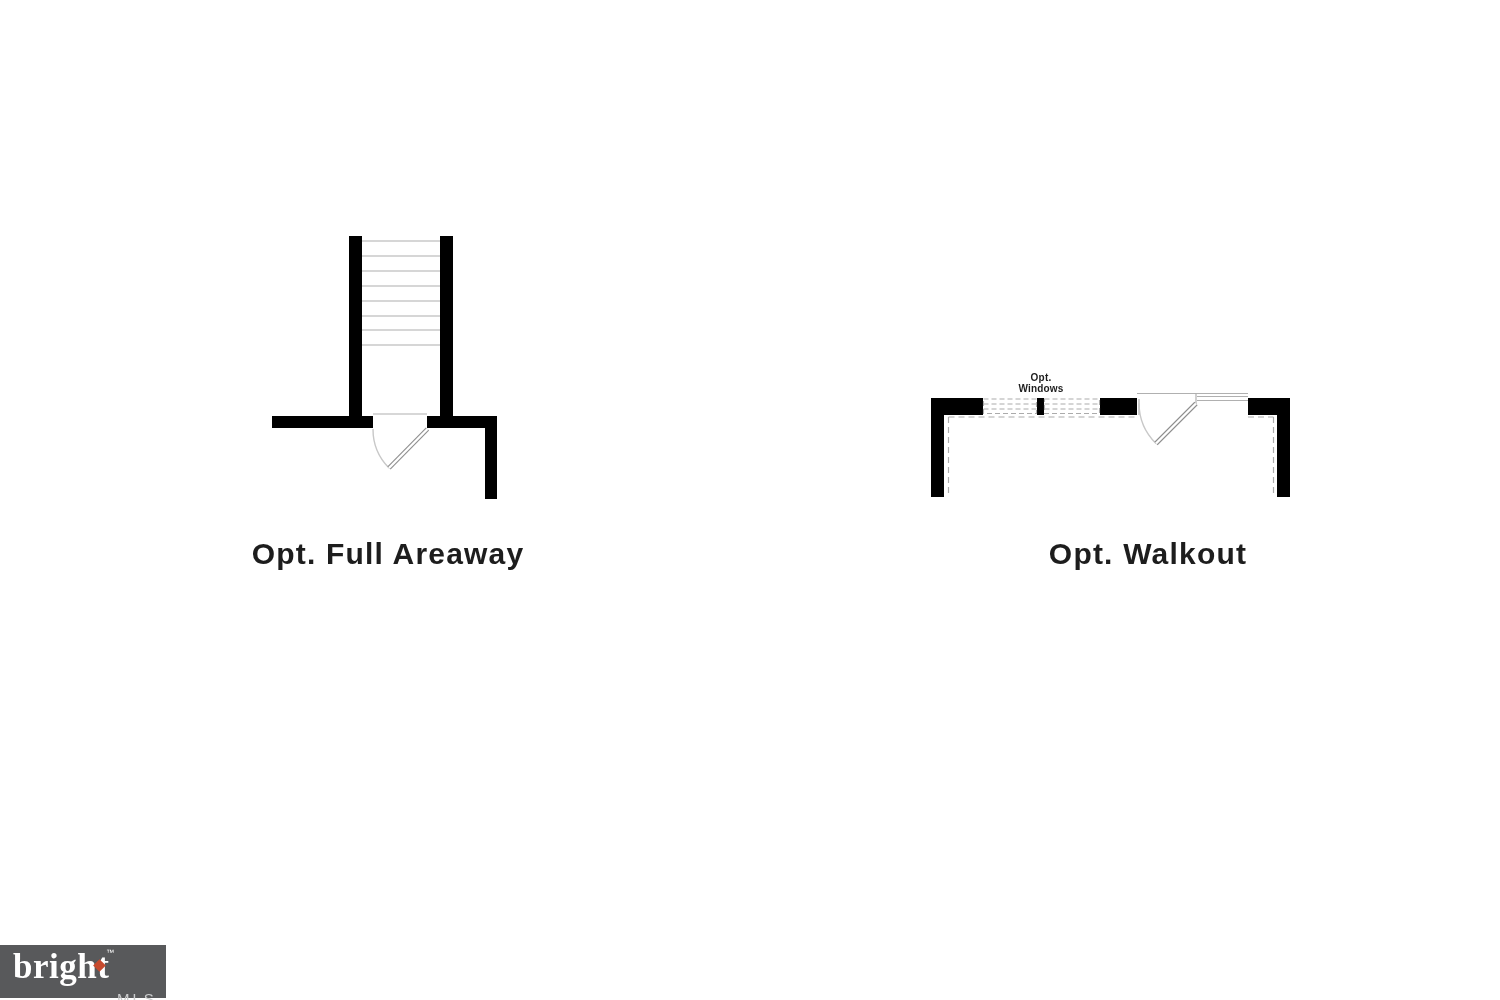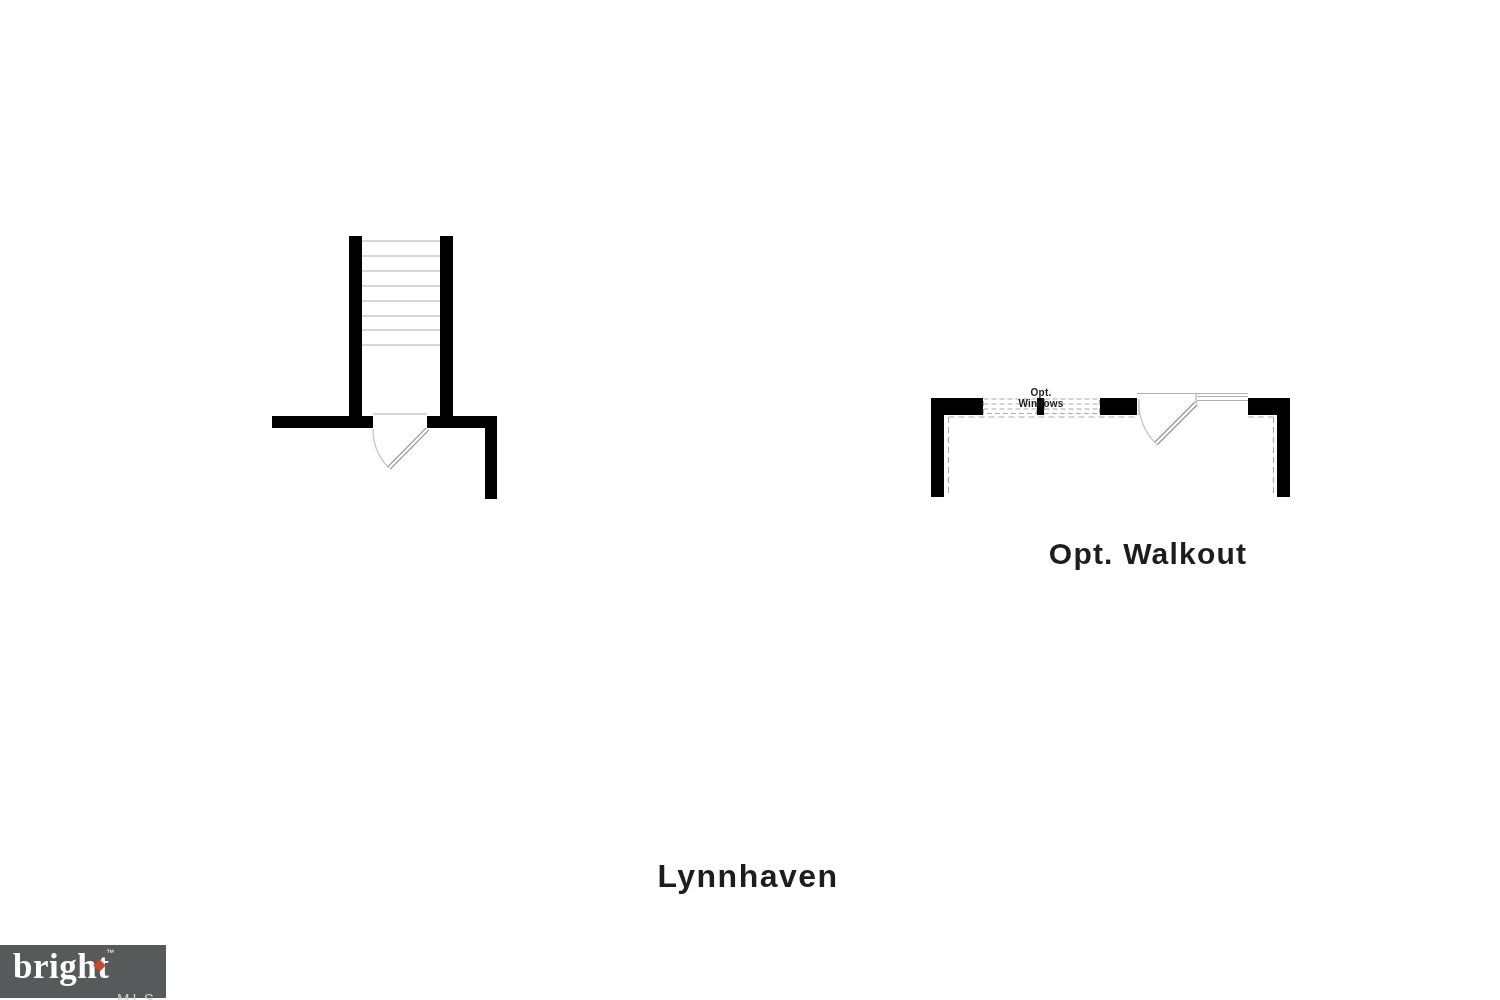--- a/index.html
+++ b/index.html
@@ -36,21 +36,21 @@
 
   .caption{
     position:absolute;width:500px;text-align:center;
     color:var(--label-text);font-weight:bold;font-size:30px;
     letter-spacing:1.2px;white-space:nowrap;
   }
   .areaway-caption{left:138px;top:537px;}
   .walkout-caption{left:898px;top:537px;}
 
   .windows-note{
-    position:absolute;left:966px;top:387px;width:150px;
+    position:absolute;left:966px;top:372px;width:150px;
     text-align:center;color:var(--label-text);
     font-weight:bold;font-size:10px;line-height:11px;letter-spacing:0.2px;
   }
 
   .main-title{
     position:absolute;left:448px;top:853px;width:600px;
     text-align:center;color:var(--label-text);
     font-weight:bold;font-size:32px;line-height:47px;letter-spacing:1.5px;
     white-space:nowrap;
   }
@@ -137,29 +137,29 @@
       <line class="thin" x1="1139" y1="399" x2="1139" y2="415"></line>
       <line class="thin" x1="1196" y1="393" x2="1196" y2="404"></line>
       <line class="thin" x1="1197" y1="396.5" x2="1248" y2="396.5"></line>
       <line class="thin" x1="1197" y1="400.5" x2="1248" y2="400.5"></line>
       <path class="door-arc" d="M 1139 403.5 A 57 57 0 0 0 1156 443.5"></path>
       <line class="leaf-outer" x1="1196" y1="403.5" x2="1156" y2="443.5"></line>
       <line class="leaf-inner" x1="1196" y1="403.5" x2="1156" y2="443.5"></line>
     </g>
   </svg>
 
+  <div class="caption areaway-caption">Opt. Full Areaway</div>
   <div class="caption walkout-caption">Opt. Walkout</div>
 
   <div class="windows-note">
     <div>Opt.</div>
     <div>Windows</div>
   </div>
 
   <div class="main-title">
-    <div>Lynnhaven</div>
   </div>
 
   <div class="logo">
     <span class="logo-brand">bright</span>
     <span class="logo-tm">™</span>
     <span class="logo-suffix">MLS</span>
   </div>
   <span class="logo-diamond"></span>
 
 </div>

